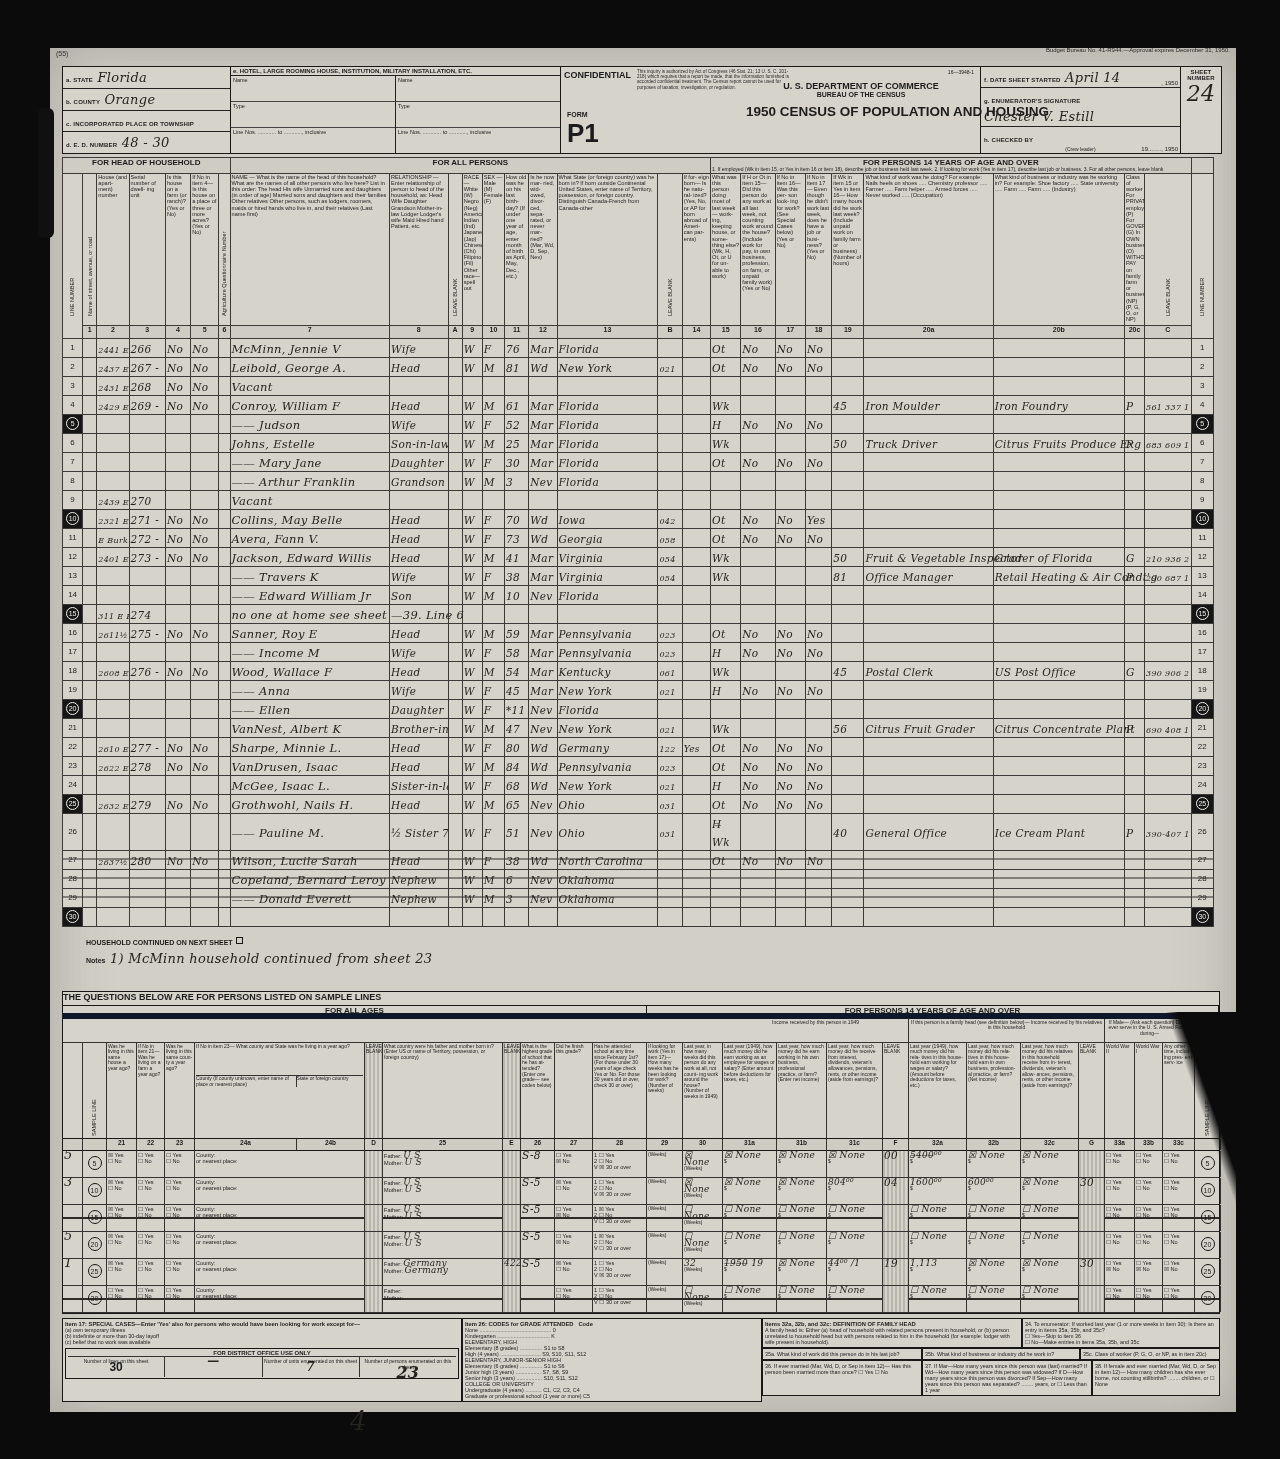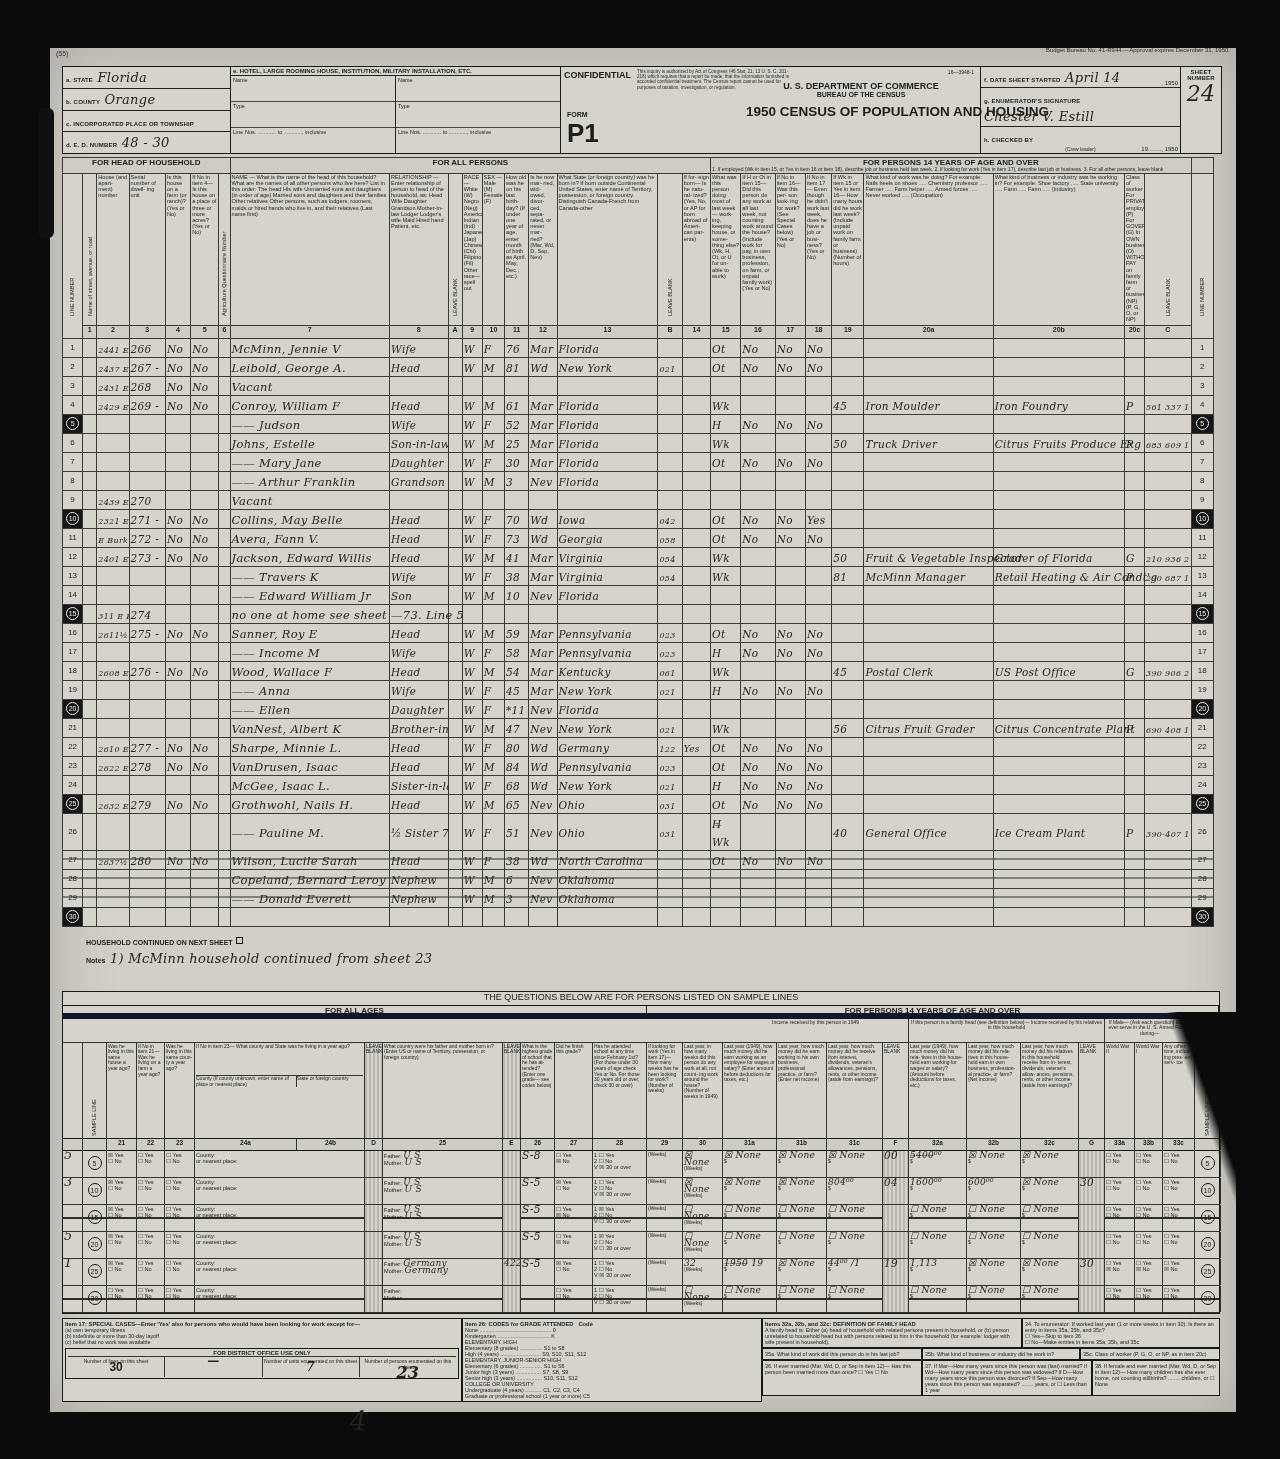--- a/index.html
+++ b/index.html
@@ -59,21 +59,21 @@
   tr.srow td.lnl,tr.srow td.lnrt{background:#161616;color:#f0efea}
   tr.srow .num{border:1px solid currentColor;border-radius:50%;width:13px;height:13px;line-height:12px;font-size:7px}
   tr.xrow td{background-image:linear-gradient(to bottom,transparent 46%,#2e2c28 46%,#2e2c28 52%,transparent 52%)}
   .hatch{background:repeating-linear-gradient(90deg,#b9b6ae 0 2px,#d6d3cb 2px 4px)}
   
   .notes{margin:4px 0 2px 24px;height:58px;position:relative}
   .notes .cap{font-size:7px;font-weight:bold}
   .bx{display:inline-block;width:7px;height:7px;border:1px solid #181818;vertical-align:middle;margin-left:3px}
   
   .samp{border:1.5px solid #181818;width:1158px;background:#d6d3cb}
-  .stitle{text-align:center;font-weight:normal;font-size:9px;border-bottom:1.5px solid #181818;height:14px}
+  .stitle{text-align:left;font-weight:bold;font-size:9px;border-bottom:1.5px solid #181818;height:14px}
   .grow{display:flex;border-bottom:6px solid #0f172a;height:13px}
   .grow div{text-align:center;font-weight:bold;font-size:8px;border-right:1px solid #181818}
   .subrow{display:flex;height:24px;border-bottom:1px solid #333}
   .subrow div{font-size:5px;line-height:5.5px;text-align:center;border-right:1px solid #333;padding:1px}
   .hrow{display:flex;height:96px;border-bottom:1px solid #181818}
   .hrow>div{border-right:1px solid #333;font-size:5px;line-height:5.6px;padding:1px;overflow:hidden}
   .nrow{display:flex;height:12px;border-bottom:1.5px solid #181818;background:#cfccc4}
   .nrow div{border-right:1px solid #333;text-align:center;font-weight:bold;font-size:6.5px}
   .srow2{display:flex;height:27px;border-bottom:1px solid #333;position:relative}
   .srow2>div{border-right:1px solid #333;font-size:5.6px;line-height:6.4px;padding:1px;overflow:hidden}
@@ -646,21 +646,21 @@
           <td><span class="hw h10">38</span></td>
           <td><span class="hw h10">Mar</span></td>
           <td><span class="hw h10 nw">Virginia</span></td>
           <td><span class="hw h8">054</span></td>
           <td><span class="hw h9"></span></td>
           <td><span class="hw h10">Wk</span></td>
           <td><span class="hw h10"></span></td>
           <td><span class="hw h10"></span></td>
           <td><span class="hw h10"></span></td>
           <td><span class="hw h10">81</span></td>
-          <td style="overflow:visible"><span class="hw h10 nw">McMinn Manager</span></td>
+          <td style="overflow:visible"><span class="hw h10 nw">Office Manager</span></td>
           <td style="overflow:visible"><span class="hw h10 nw">Retail Heating &amp; Air Condt'g</span></td>
           <td><span class="hw h10">P</span></td>
           <td><span class="hw h8 nw">290 687 1</span></td>
           <td class="lnc lnrt"><span class="num">13</span></td>
         </tr>
 
         <tr class="">
           <td class="lnc lnl"><span class="num">14</span></td>
           <td></td>
           <td><span class="hw h8 nw"></span></td>
@@ -691,21 +691,21 @@
         </tr>
 
         <tr class="srow">
           <td class="lnc lnl"><span class="num">15</span></td>
           <td></td>
           <td><span class="hw h8 nw">311 E Burk</span></td>
           <td><span class="hw h10 nw">274</span></td>
           <td><span class="hw h10"></span></td>
           <td><span class="hw h10"></span></td>
           <td></td>
-          <td style="overflow:visible"><span class="hw h11 nw">no one at home see sheet —73.  Line 5</span></td>
+          <td style="overflow:visible"><span class="hw h11 nw">no one at home see sheet —39.  Line 6</span></td>
           <td><span class="hw h10 nw"></span></td>
           <td></td>
           <td><span class="hw h10"></span></td>
           <td><span class="hw h10"></span></td>
           <td><span class="hw h10"></span></td>
           <td><span class="hw h10"></span></td>
           <td><span class="hw h10 nw"></span></td>
           <td><span class="hw h8"></span></td>
           <td><span class="hw h9"></span></td>
           <td><span class="hw h10"></span></td>

